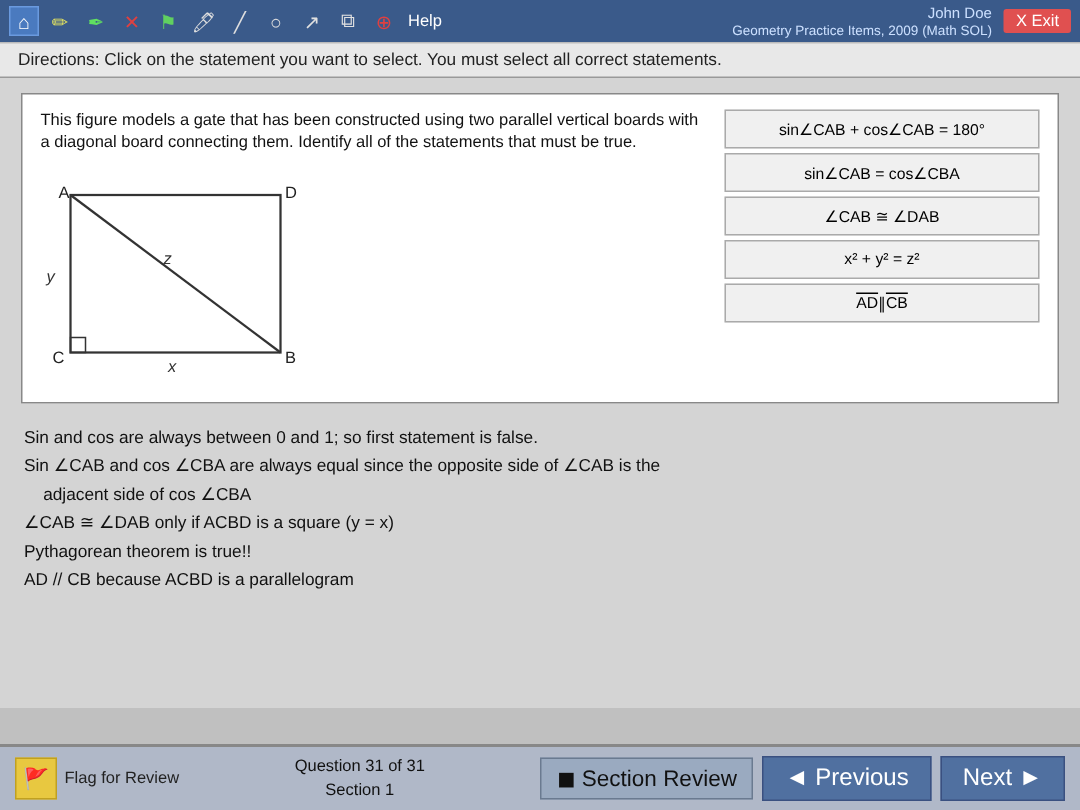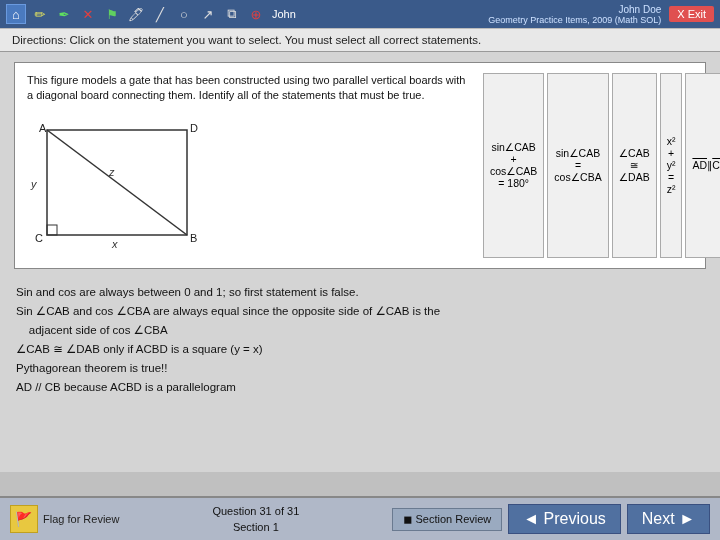--- a/index.html
+++ b/index.html
@@ -103,21 +103,21 @@
 
     
     #diagram-svg-area {
       margin-top: 4px;
     }
 
     
     #statements-panel {
       width: 210px;
       display: flex;
-      flex-direction: row;
+      flex-direction: column;
       gap: 3px;
     }
 
     .statement-item {
       background: #f0f0f0;
       border: 1px solid #aaa;
       padding: 4px 6px;
       font-size: 10.5px;
       text-align: center;
       cursor: pointer;
@@ -179,21 +179,21 @@
     #nav-area {
       display: flex;
       align-items: center;
       gap: 6px;
     }
 
     #section-review-btn {
       background: #9aaac0;
       border: 1px solid #6a7a90;
       padding: 4px 10px;
-      font-size: 11px;
+      font-size: 15px;
       cursor: pointer;
       color: #111;
     }
 
     .nav-btn {
       background: #5070a0;
       border: 1px solid #3a5080;
       color: white;
       padding: 5px 14px;
       font-size: 16px;
@@ -212,21 +212,21 @@
     <div class="toolbar-icon" style="color:#e0e060;">✏</div>
     <div class="toolbar-icon" style="color:#60e060;">✒</div>
     <div class="toolbar-icon" style="color:#e04040;">✕</div>
     <div class="toolbar-icon" style="color:#60d060;">⚑</div>
     <div class="toolbar-icon" style="color:#e0e0e0;">🖊</div>
     <div class="toolbar-icon" style="color:#e0e0e0;">╱</div>
     <div class="toolbar-icon" style="color:#e0e0e0;">○</div>
     <div class="toolbar-icon" style="color:#e0e0e0;">↗</div>
     <div class="toolbar-icon" style="color:#e0e0e0;">⧉</div>
     <div class="toolbar-icon" style="color:#e04040;">⊕</div>
-    <span style="color:white; font-size:11px; margin-left:2px; cursor:pointer;">John</span>
+    <span style="color:white; font-size:11px; margin-left:2px; cursor:pointer;">Help</span>
   </div>
   <div id="toolbar-right">
     <div id="user-info">
       <div>John Doe</div>
       <div style="font-size:9px;">Geometry Practice Items, 2009 (Math SOL)</div>
     </div>
     <button id="exit-btn">X Exit</button>
   </div>
 </div>
 

